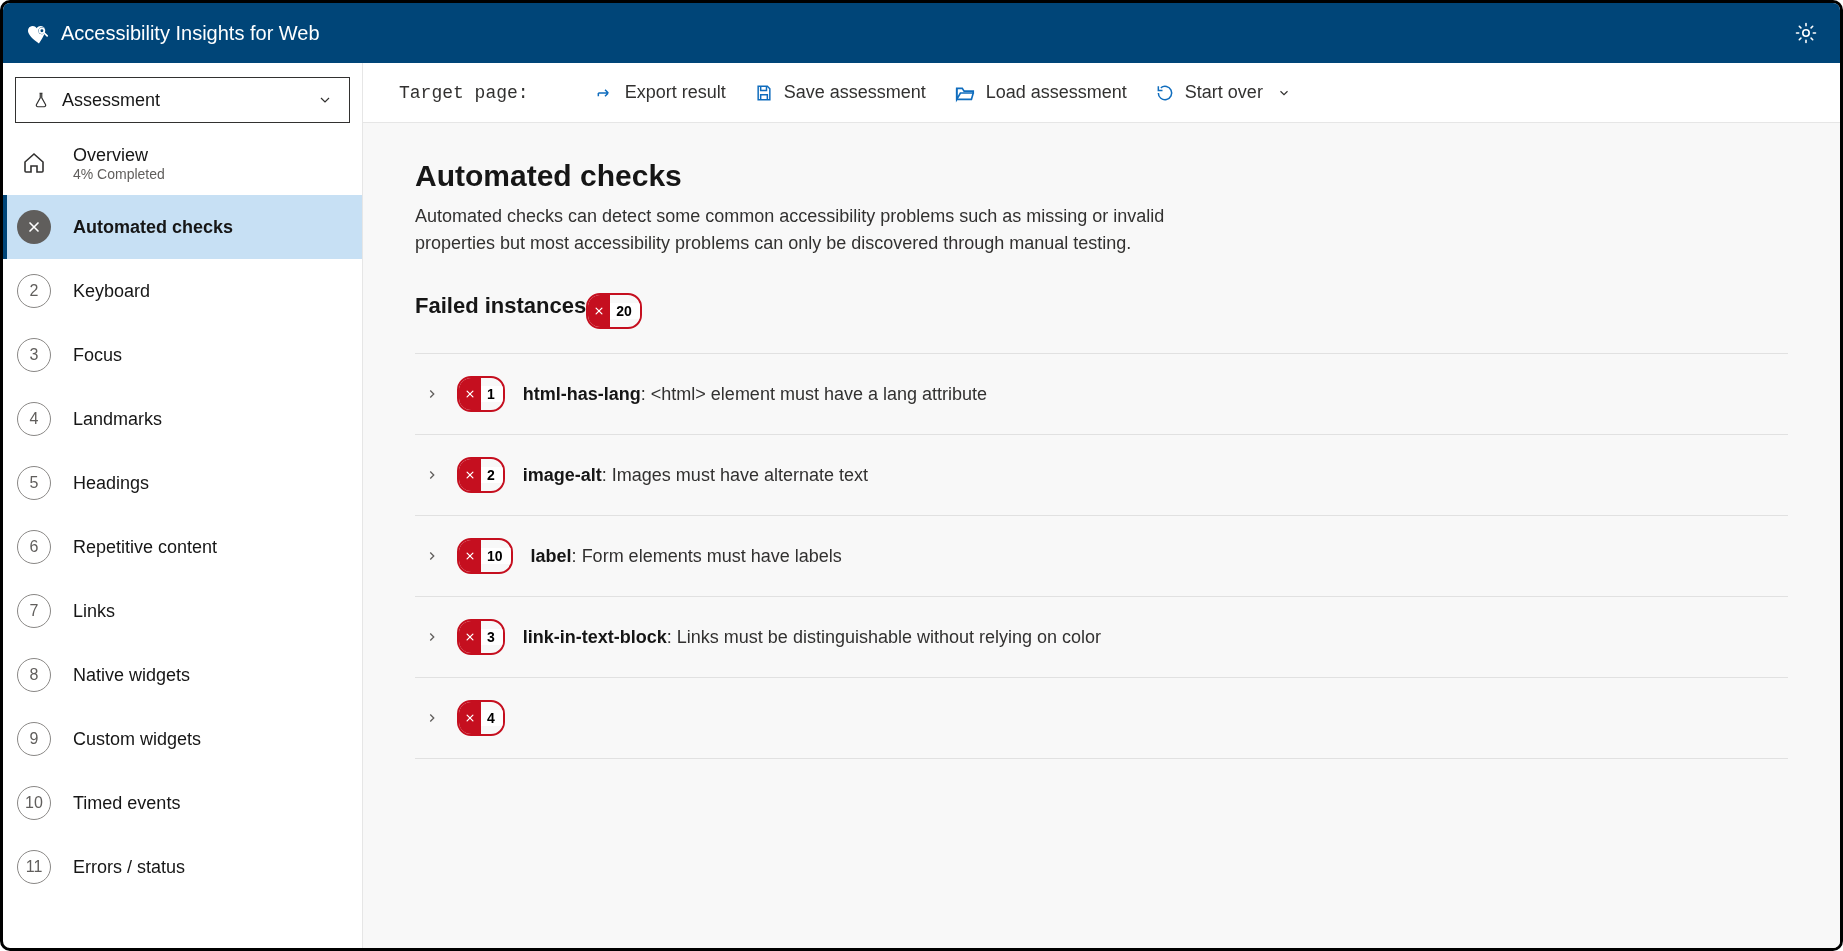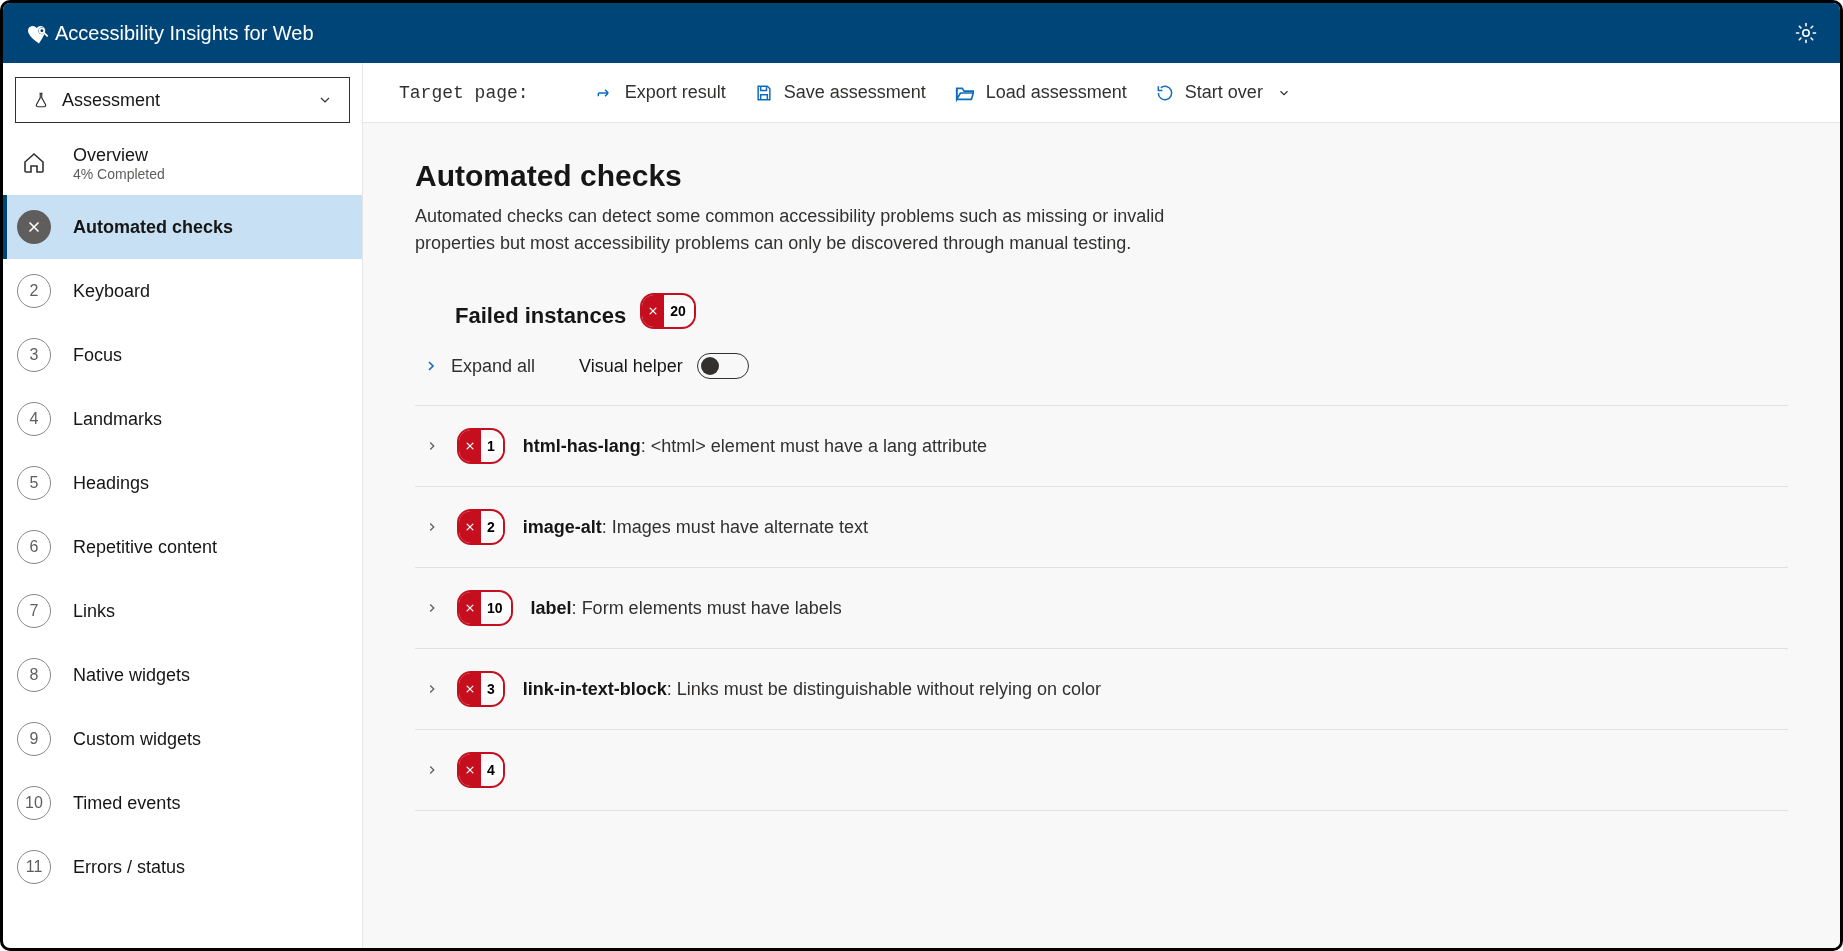--- a/index.html
+++ b/index.html
@@ -23,21 +23,21 @@
   }
 
   
   .app-header {
     height: 60px;
     background: #004578;
     color: #fff;
     display: flex;
     align-items: center;
     padding: 0 22px;
-    gap: 2px;
+    gap: 8px;
   }
   .app-header .logo {
     width: 28px; height: 28px;
     display:flex;align-items:center;justify-content:center;
   }
   .app-header .title {
     font-size: 20px;
     font-weight: 400;
   }
   .app-header .spacer { flex: 1; }
@@ -157,23 +157,22 @@
     margin-bottom: 10px;
   }
   .main p.desc {
     font-size: 18px;
     color: #323130;
     max-width: 820px;
     line-height: 1.5;
     margin-bottom: 36px;
   }
   .failed-row {
-    display: flex; align-items: flex-end; gap: 14px;
+    display: flex; align-items: flex-start; 
     margin-bottom: 24px;
-    margin-left: 40px;
   }
   .failed-row h2 {
     font-size: 22px;
     font-weight: 700;
   }
   .pill {
     display: inline-flex;
     align-items: center;
     height: 36px;
     border: 2px solid #c50f1f;
@@ -395,34 +394,20 @@
           <span class="pill">
             <span class="px">
               <svg viewBox="0 0 24 24" width="10" height="10">
                   <path d="M5 5l14 14M19 5 5 19" stroke="#fff" stroke-width="3" stroke-linecap="round"></path>
                 </svg>
             </span>
             <span class="pn">20</span>
           </span>
         </div>
 
-        <div class="controls-row">
-          <div class="expand-all">
-            <svg viewBox="0 0 24 24" width="16" height="16" fill="none" stroke="#0f6cbd" stroke-width="2.4">
-                <path d="M9 6l6 6-6 6"></path>
-              </svg>
-            <span>Expand all</span>
-          </div>
-          <div class="visual-helper">
-            <span>Visual helper</span>
-            <span class="toggle">
-              <span class="knob"></span>
-            </span>
-          </div>
-        </div>
 
         <div class="rules">
 
           <div class="rule">
             <span class="chev">
                 <svg viewBox="0 0 24 24" width="14" height="14" fill="none" stroke="currentColor" stroke-width="2.2">
                   <path d="M9 6l6 6-6 6"></path>
                 </svg>
               </span>
             <span class="pill">

